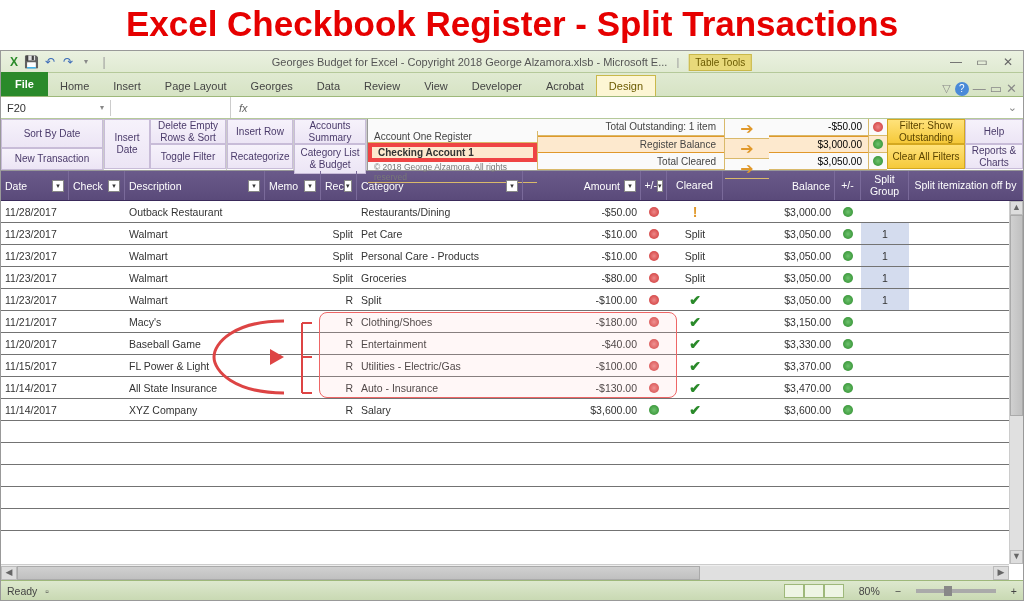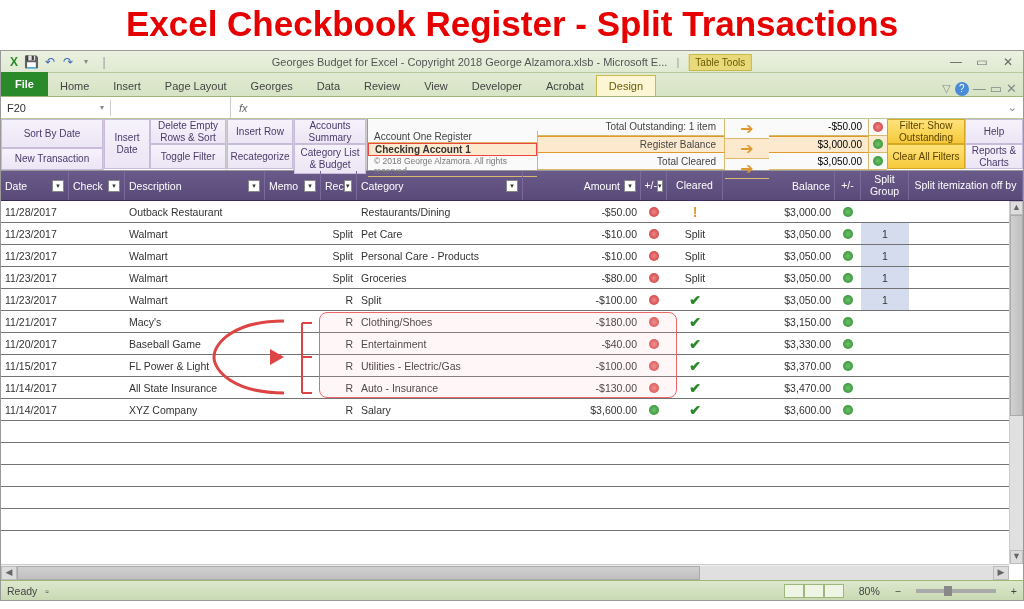--- a/index.html
+++ b/index.html
@@ -44,21 +44,21 @@
 .del-rows { width: 76px; height: 25px; }
 .togg-filt { width: 76px; height: 25px; }
 .ins-row { width: 66px; height: 25px; }
 .recat { width: 66px; height: 25px; }
 .acct-sum { width: 72px; height: 25px; }
 .cat-list { width: 72px; height: 34px; }
 
 .acct-area { flex: 1; display: flex; border-left: 1px solid #999; }
 .acct-left { width: 170px; display: flex; flex-direction: column; border-right: 1px solid #d9b96a; margin-top: 12px; }
 .acct-left div { flex: 1; display: flex; align-items: center; padding: 0 6px; font-size: 10px; color: #444; border-bottom: 1px solid #d9b96a; }
-.acct-left .hl { background: #fde9ce; border: 1px solid #ef4444; font-weight: bold; color: #333; }
+.acct-left .hl { background: #fde9ce; border: 4px solid #ef4444; font-weight: bold; color: #333; }
 .acct-left .cpy { font-size: 8.5px; color: #777; }
 .acct-mid { flex: 1; display: flex; flex-direction: column; border-right: 1px solid #d9b96a; }
 .acct-mid div { flex: 1; display: flex; align-items: center; justify-content: flex-end; padding: 0 8px; font-size: 10px; color: #444; border-bottom: 1px solid #d9b96a; }
 .acct-mid .hl { background: #fde9ce; border-top: 1px solid #e0982a; border-bottom: 1px solid #e0982a; }
 .acct-arrow { width: 44px; display: flex; flex-direction: column; }
 .acct-arrow div { flex: 1; display: flex; align-items: center; justify-content: center; color: #e0982a; font-size: 16px; border-bottom: 1px solid #d9b96a; }
 .acct-arrow .hl { background: #fde9ce; }
 .acct-val { width: 100px; display: flex; flex-direction: column; border-right: 1px solid #d9b96a; }
 .acct-val div { flex: 1; display: flex; align-items: center; justify-content: flex-end; padding: 0 6px; font-size: 10px; border-bottom: 1px solid #d9b96a; }
 .acct-val .hl { background: #fde9ce; border-top: 1px solid #e0982a; border-bottom: 1px solid #e0982a; }

